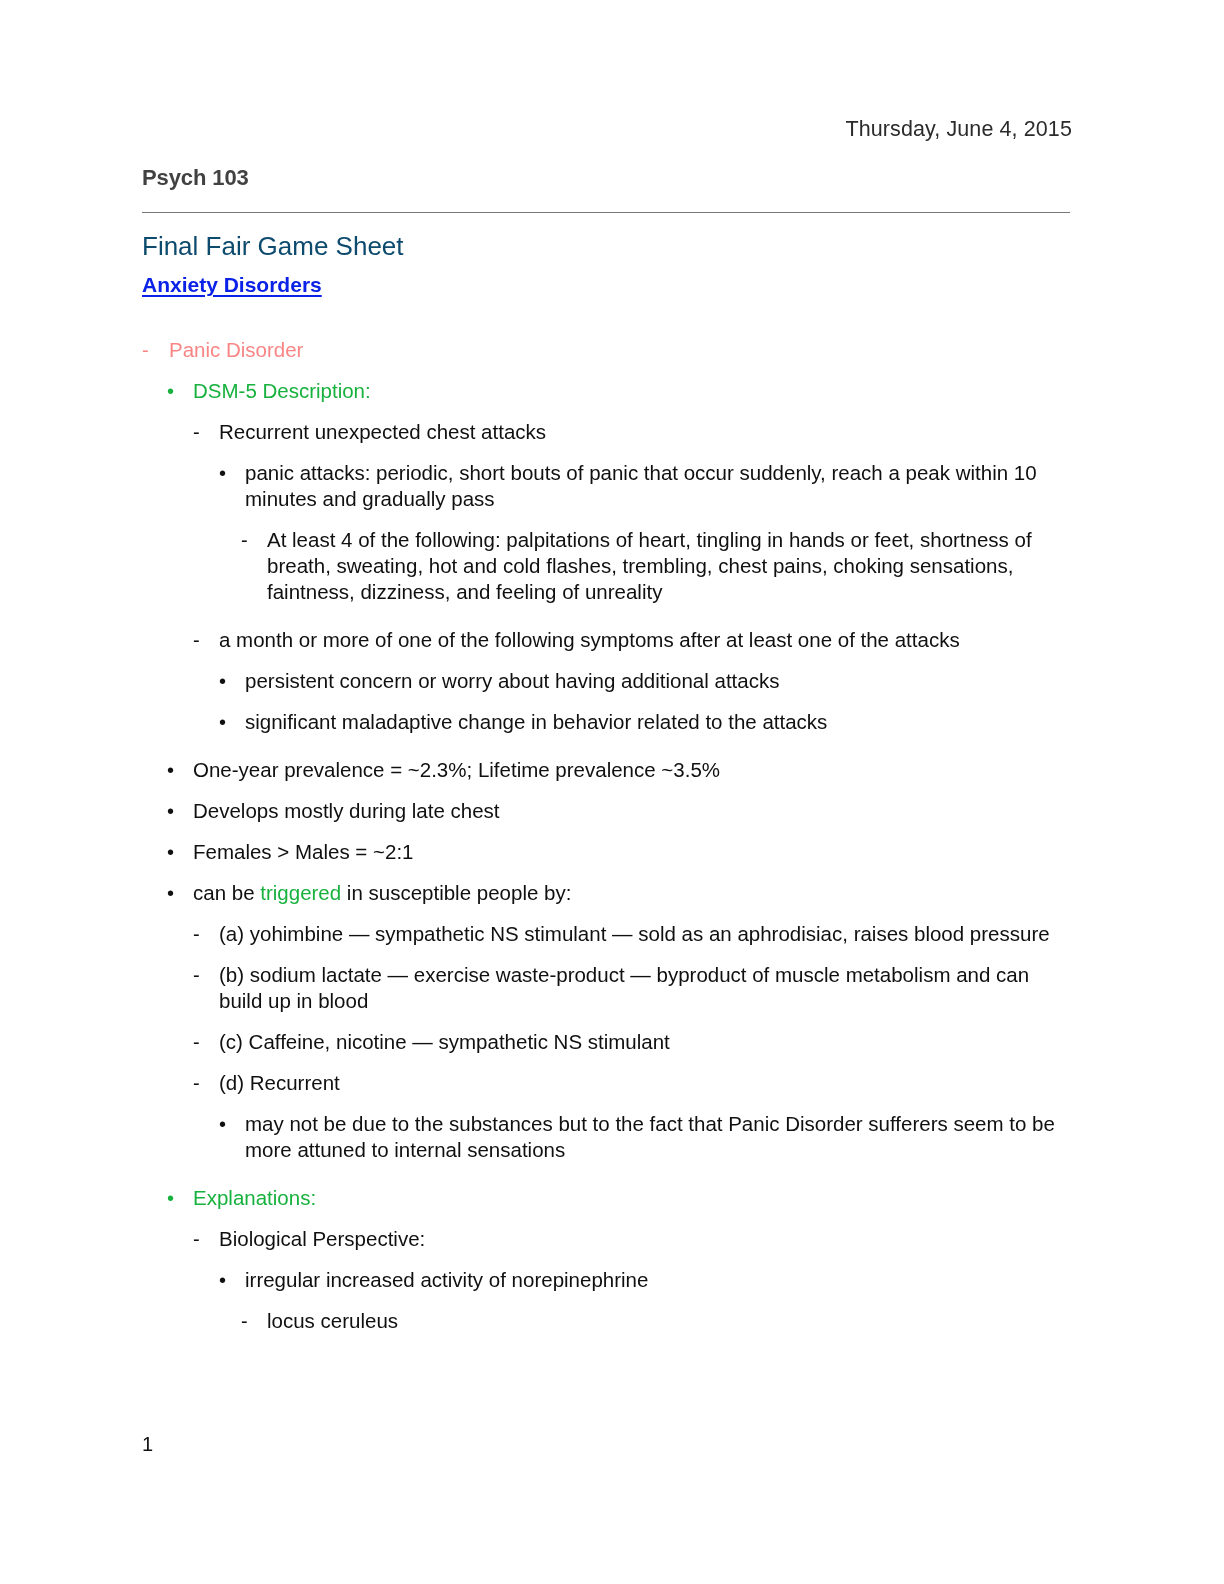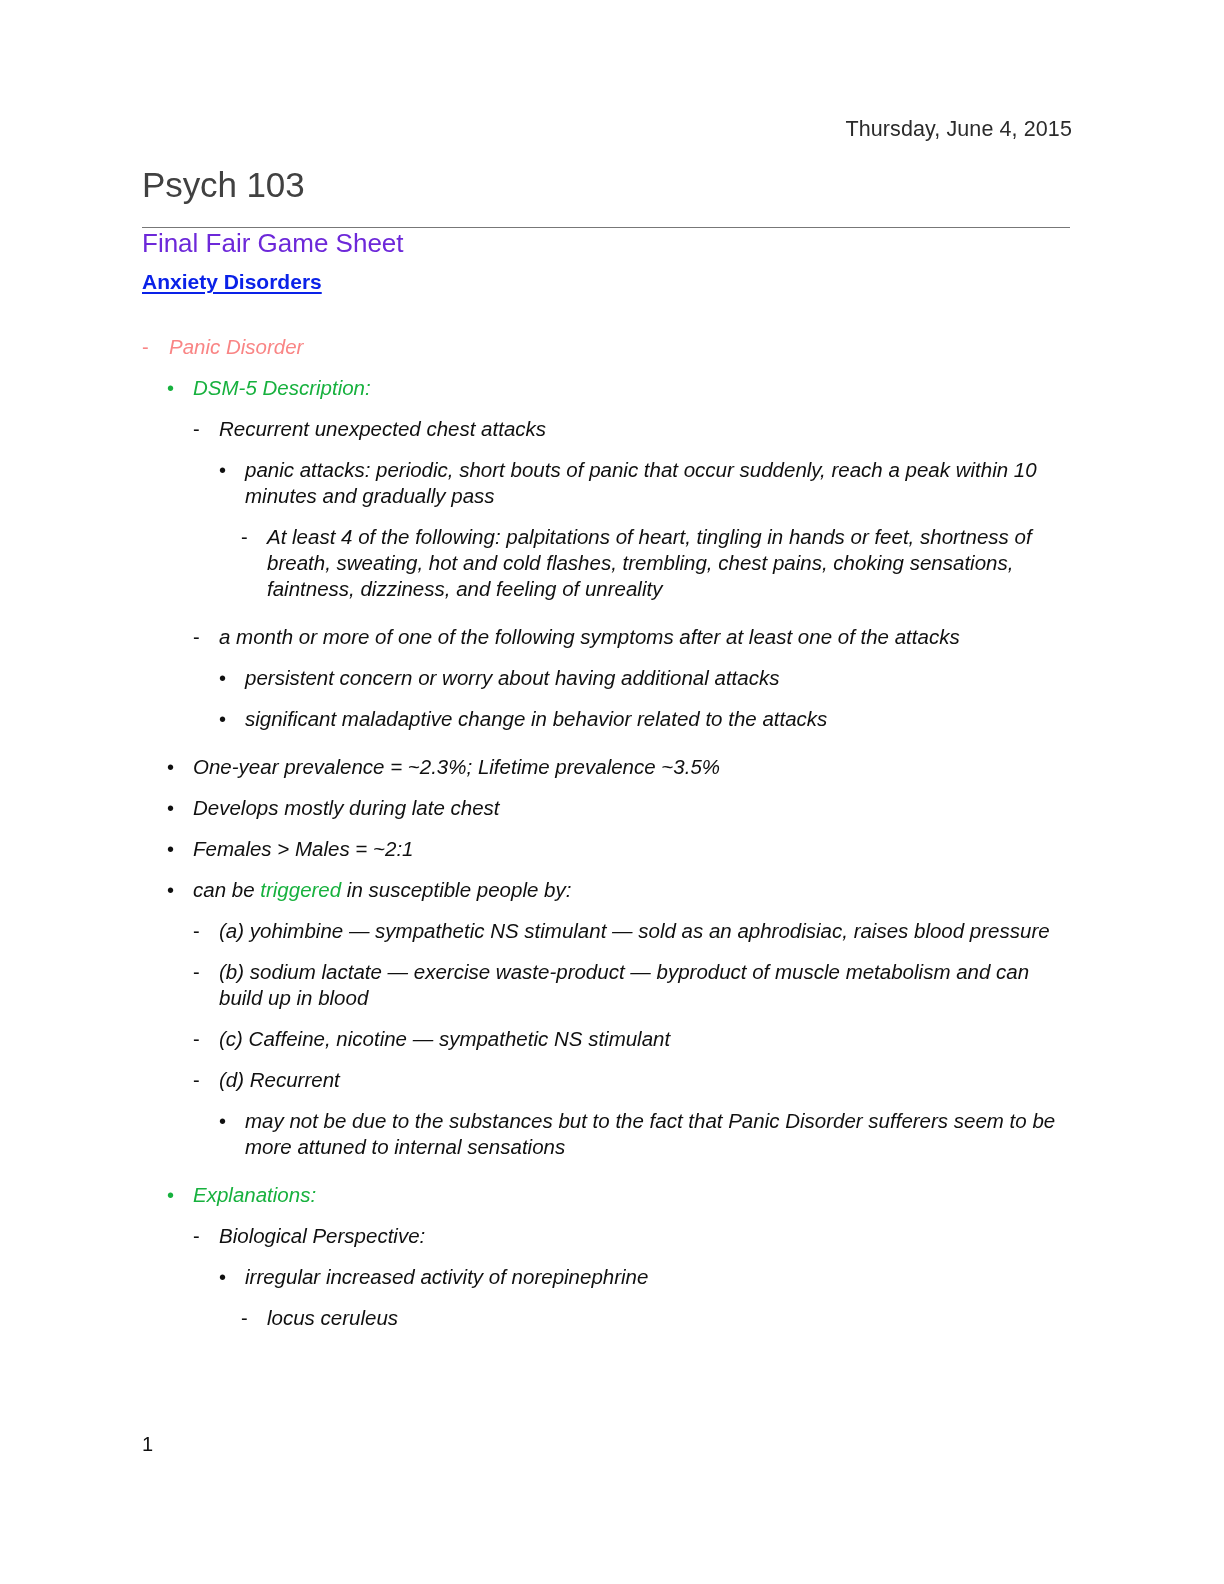--- a/index.html
+++ b/index.html
@@ -33,37 +33,38 @@
   
   .doc-date {
     text-align: right;
     font-size: 21.5px;
     color: #2b2b2b;
     margin-top: 117px;
     letter-spacing: 0.1px;
     line-height: 1.2;
   }
   .doc-title {
-    font-size: 35px;
-    font-weight: normal;
+    font-size: 22px;
+    font-weight: bold;
     color: #414141;
     margin-top: 22px;
     letter-spacing: -0.1px;
     line-height: 1.15;
   }
   .title-rule {
     border: 0;
     border-top: 1.6px solid #777777;
     margin: 22px 0 0 0;
     width: 928px;
   }
   .doc-subtitle {
     font-size: 26px;
     font-weight: normal;
-    color: #6d28d9;
+    color: #0c4a6e;
+    margin-top: 18px;
     line-height: 1.2;
   }
 
   
   .outline {
     margin-top: 10px;
   }
   .section-heading {
     font-size: 21px;
     font-weight: bold;
@@ -86,21 +87,20 @@
   .row .mark {
     position: absolute;
     left: 0;
     top: 0;
     width: 22px;
     text-align: left;
     line-height: 26px;
   }
   .row .txt {
     display: block;
-    font-style: italic;
   }
 
   
   .lvl1 { padding-left: 27px; margin-left: 0px; }
   .lvl2 { padding-left: 26px; margin-left: 25px; }
   .lvl3 { padding-left: 26px; margin-left: 51px; }
   .lvl4 { padding-left: 26px; margin-left: 77px; }
   .lvl5 { padding-left: 26px; margin-left: 99px; }
 
   .dash .mark { font-size: 20px; }

